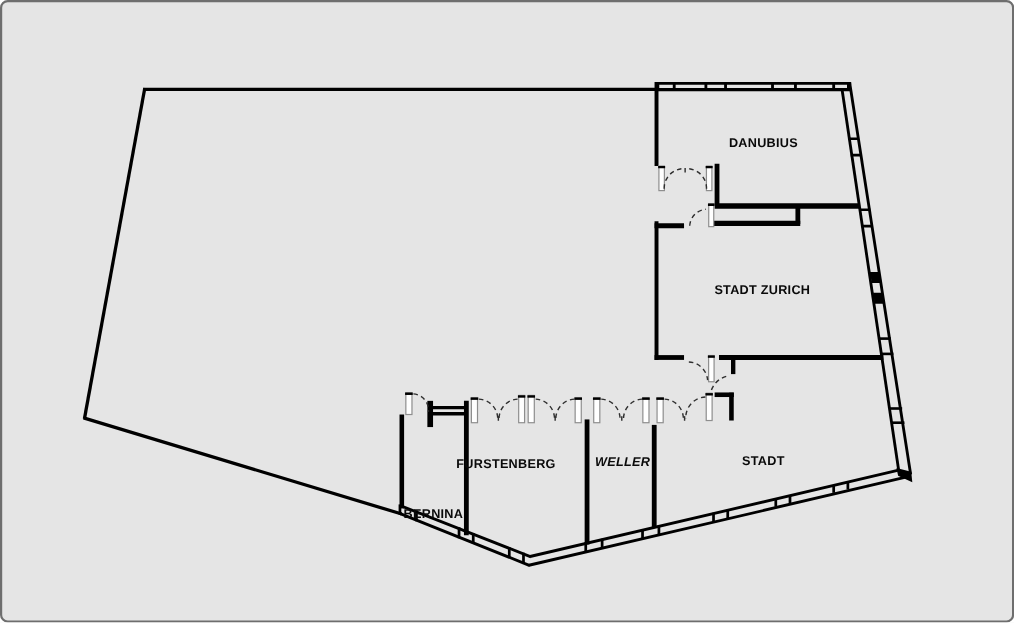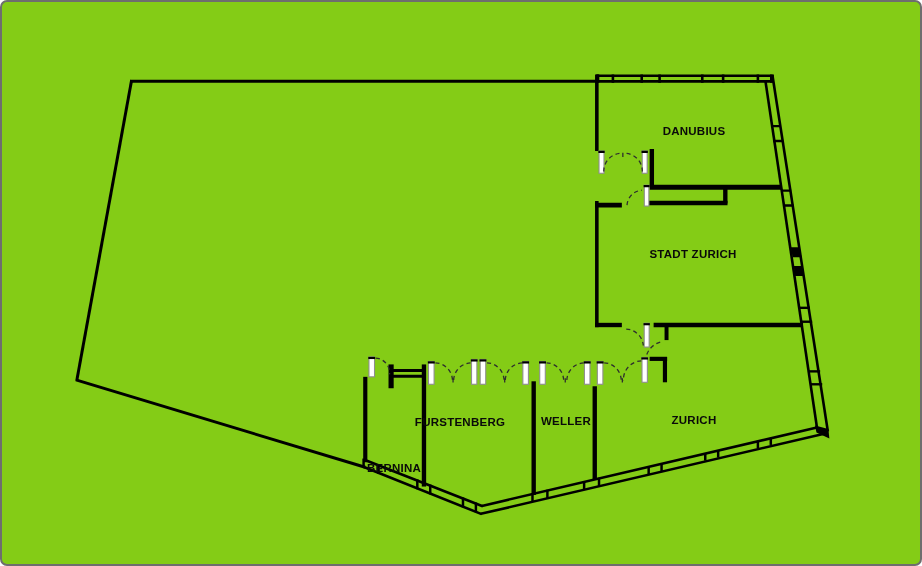--- a/index.html
+++ b/index.html
@@ -1,42 +1,42 @@
 <!DOCTYPE html>
 <html><head>
 <meta charset="utf-8">
 <style>
   html,body{margin:0;padding:0;background:#fff;}
   #frame{
     position:relative;
     width:922px;height:566px;
     box-sizing:border-box;
-    background:#84cc16;
+    background:#e5e5e5;
     border:2px solid #6e6e6e;
     border-radius:7px;
     overflow:hidden;
     font-family:"Liberation Sans", sans-serif;
   }
   #plan-svg{position:absolute;left:0;top:0;width:100%;height:100%;}
   .room-label{
     position:absolute;
     transform:translate(-50%,-50%);
     font-weight:bold;
     font-size:11.5px;
     letter-spacing:.25px;
     color:#0a0a0a;
     white-space:nowrap;
     -webkit-font-smoothing:antialiased;
   }
   
   #lbl-danubius   {left:692px; top:129px;}
-  #lbl-stadtzurich{left:691px; top:252px;}
+  #lbl-stadtzurich{left:691px; top:262px;}
   #lbl-bernina    {left:392px; top:419px;margin-top:47px;}
   #lbl-furstenberg{left:458px; top:420px;}
-  #lbl-weller     {left:564px; top:419px;}
+  #lbl-weller     {left:564px; top:419px;font-style:italic;}
   #lbl-rhein      {left:692px; top:418px;}
 
   .wall      {stroke:#000;fill:none;}
   .wall-fill {fill:#000;stroke:none;}
   .jamb      {fill:#ffffff;stroke:#8e8e8e;stroke-width:1.1;}
   .jamb-cap  {stroke:#000;stroke-width:2.2;}
   .swing     {stroke:#2e2e2e;stroke-width:1.3;fill:none;stroke-dasharray:4.2 3.2;}
 </style>
 </head>
 <body>
@@ -187,14 +187,14 @@
       <path class="swing" d="M 642.6,361.4 A 19,19 0 0 0 624.6,381.6"></path>
       <line class="swing" x1="623.5" y1="379" x2="623.5" y2="386"></line>
     </g>
   </svg>
 
   <div class="room-label" id="lbl-danubius">DANUBIUS</div>
   <div class="room-label" id="lbl-stadtzurich">STADT ZURICH</div>
   <div class="room-label" id="lbl-bernina">BERNINA</div>
   <div class="room-label" id="lbl-furstenberg">FURSTENBERG</div>
   <div class="room-label" id="lbl-weller">WELLER</div>
-  <div class="room-label" id="lbl-rhein">ZURICH</div>
+  <div class="room-label" id="lbl-rhein">STADT</div>
 </div>
 
 </body></html>

